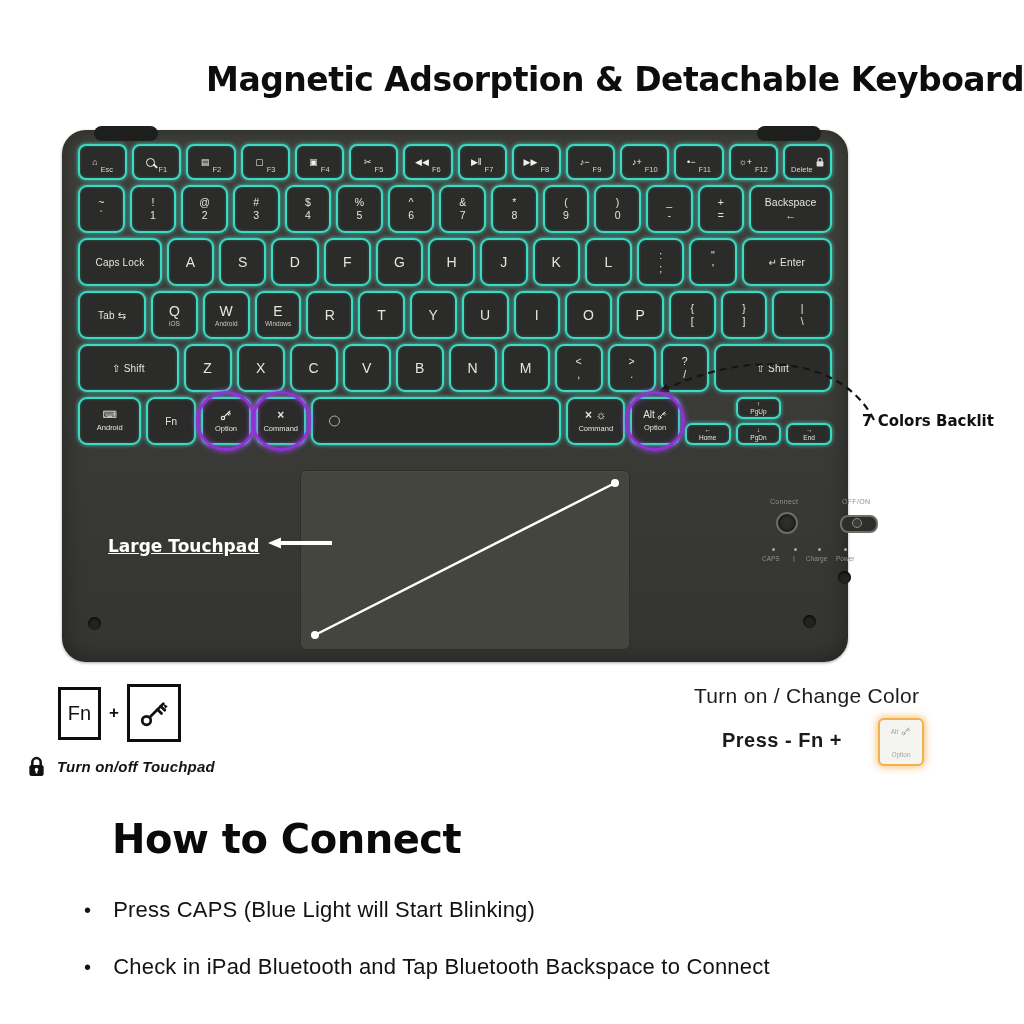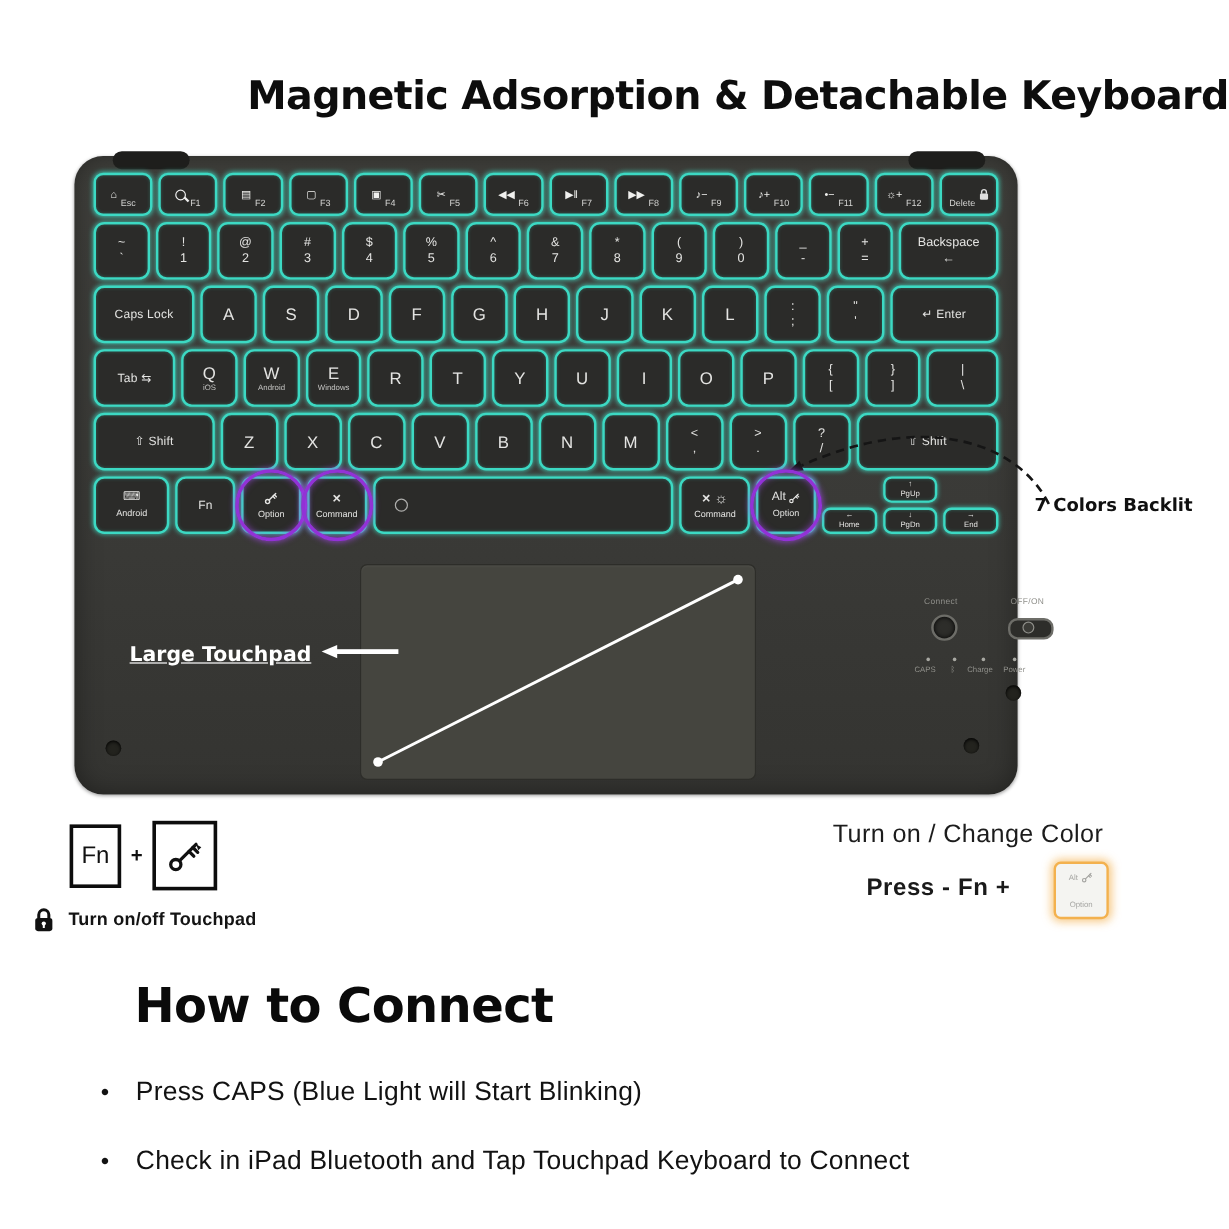--- a/index.html
+++ b/index.html
@@ -70,21 +70,21 @@
   .backlit{position:absolute;left:862px;top:412px;font-size:15px;font-weight:bold;color:#101010;
       font-family:"DejaVu Sans",sans-serif;white-space:nowrap;}
   .overlay{position:absolute;left:0;top:0;width:1024px;height:1024px;pointer-events:none;}
   .fncombo{position:absolute;left:58px;top:684px;display:flex;align-items:center;gap:8px;}
   .fnbox{width:37px;height:47px;border:3px solid #0d0d0d;background:#fff;display:flex;
       align-items:center;justify-content:center;font-size:20px;color:#111;}
   .plus{font-size:17px;font-weight:bold;color:#111;}
   .keybox{width:48px;height:52px;border:3px solid #0d0d0d;background:#fff;display:flex;
       align-items:center;justify-content:center;}
   .lockline{position:absolute;left:28px;top:756px;display:flex;align-items:center;gap:12px;}
-  .lockline span{font-size:15px;font-weight:600;color:#141414;letter-spacing:.2px;}
+  .lockline span{font-size:15px;font-weight:600;color:#141414;letter-spacing:.2px;font-style:italic;}
   .turnon{position:absolute;left:694px;top:684px;font-size:21px;color:#1c1c1c;letter-spacing:.3px;text-align:right;}
   .pressline{position:absolute;left:722px;top:729px;font-size:20px;font-weight:600;color:#1a1a1a;
       letter-spacing:.5px;}
   .optkey{position:absolute;left:878px;top:718px;width:46px;height:48px;background:#f4f4f1;
       border:2px solid #f3b14e;border-radius:6px;box-shadow:0 0 7px 2px rgba(243,177,78,.65);
       display:flex;flex-direction:column;align-items:center;justify-content:space-between;
       padding:6px 4px;box-sizing:border-box;color:#a5a5a2;}
   .optkey .row{display:flex;align-items:center;gap:3px;font-size:6.5px;}
   .optkey .bot{font-size:6.5px;}
   .h2{position:absolute;left:112px;top:816px;font-size:40px;font-weight:bold;color:#0a0a0a;
@@ -505,16 +505,16 @@
     <span class="bot">Option</span>
   </div>
 
   <div class="h2">How to Connect</div>
   <div class="bullet b1">
     <span class="dot">•</span>
     <span>Press CAPS (Blue Light will Start Blinking)</span>
   </div>
   <div class="bullet b2">
     <span class="dot">•</span>
-    <span>Check in iPad Bluetooth and Tap Touchpad Keyboard to Connect</span>
+    <span>Check in iPad Bluetooth and Tap Bluetooth Backspace to Connect</span>
   </div>
 
 </div>
 
 </body></html>

